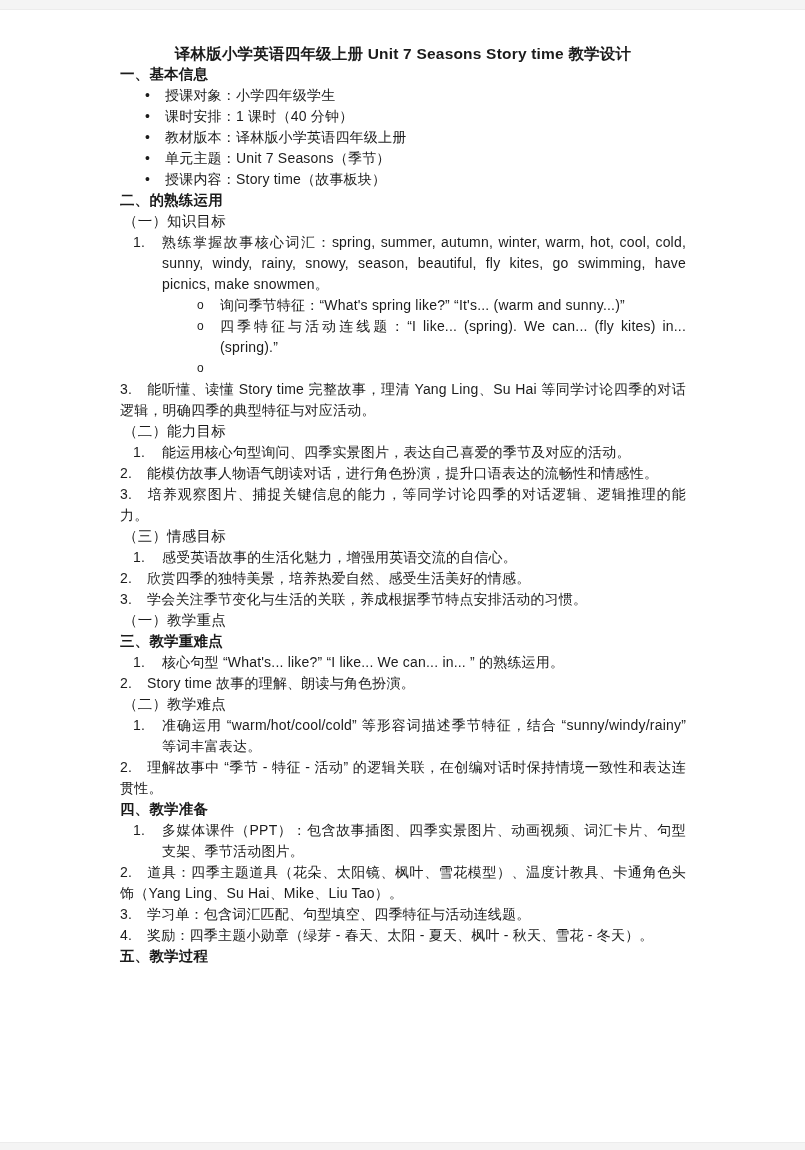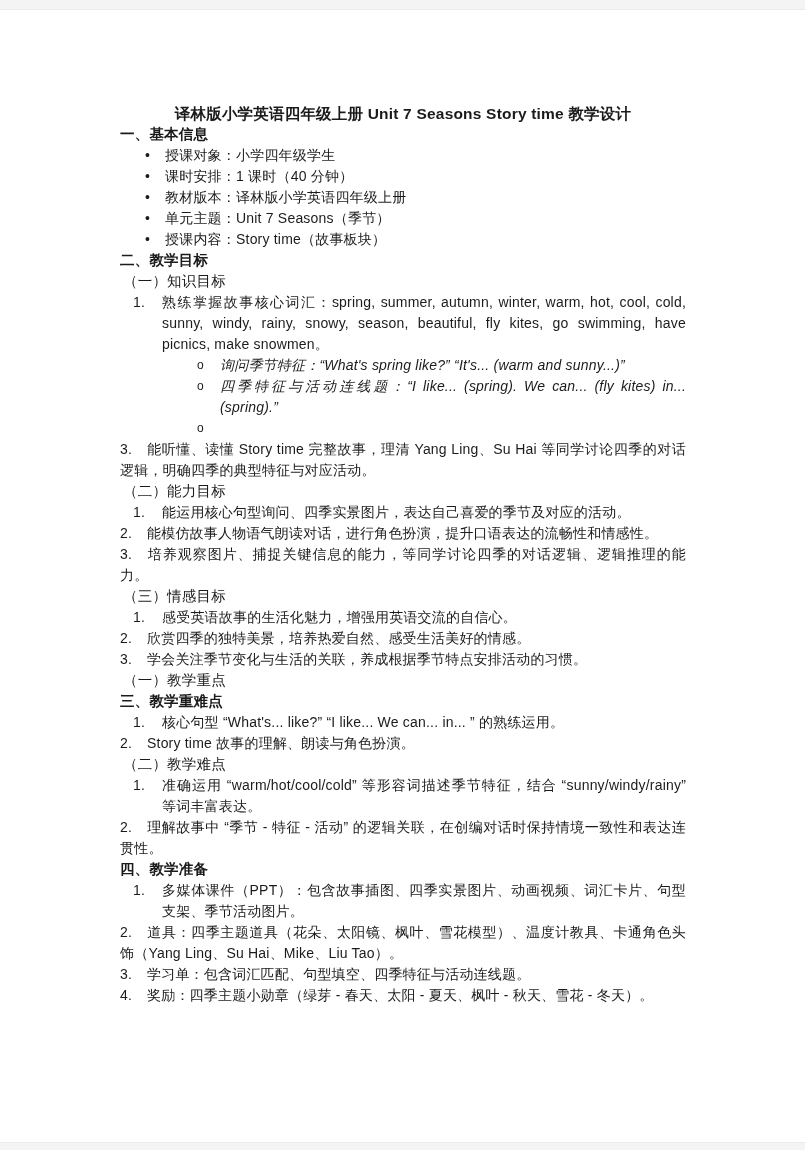--- a/index.html
+++ b/index.html
@@ -8,37 +8,37 @@
     background:#ffffff;
     font-family:"Liberation Sans","DejaVu Sans",sans-serif;
     color:#1b1b1b;
   }
   .edge-band { position:absolute; left:0; width:805px; background:#f4f4f4; }
   .edge-band.top { top:0; height:9px; border-bottom:1px solid #ececec; }
   .edge-band.bottom { bottom:0; height:7px; border-top:1px solid #ececec; }
   .doc {
     position:absolute; top:0; left:0; width:805px; height:1150px;
     box-sizing:border-box;
-    padding:103px 119px 0 120px;
+    padding:43px 119px 0 120px;
     font-size:14px; line-height:21px;
     letter-spacing:0.2px;
   }
   .blk { margin:0; }
   .b-title { text-align:center; font-weight:bold; font-size:15.5px; white-space:nowrap; }
   .b-h1 { font-weight:bold; font-size:14.5px; }
   .b-h2 { font-weight:normal; font-size:14.5px; padding-left:3px; }
   .b-bullet { display:flex; }
   .b-bullet .mk { flex:none; margin-left:25px; width:20px; }
   .b-bullet .tx { flex:1; }
   .b-num-hang { display:flex; }
   .b-num-hang .mk { flex:none; margin-left:13px; width:29px; }
   .b-num-hang .tx { flex:1; text-align:justify; }
   .b-circ { display:flex; }
   .b-circ .mk { flex:none; margin-left:77px; width:23px; font-size:12px; }
-  .b-circ .tx { flex:1; text-align:justify;font-style:italic; }
+  .b-circ .tx { flex:1; text-align:justify; }
   .b-num-flat { text-align:justify; }
   .b-num-flat .mk { display:inline-block; width:27px; }
 </style>
 </head>
 <body>
 
 <div class="edge-band top"></div>
 <div class="edge-band bottom"></div>
 
 <div class="doc">
@@ -61,21 +61,21 @@
   </div>
   <div class="blk b-bullet">
     <span class="mk">•</span>
     <span class="tx">单元主题：Unit 7 Seasons（季节）</span>
   </div>
   <div class="blk b-bullet">
     <span class="mk">•</span>
     <span class="tx">授课内容：Story time（故事板块）</span>
   </div>
 
-  <div class="blk b-h1">二、教学目标</div>
+  <div class="blk b-h1">二、的熟练运用</div>
   <div class="blk b-h2">（一）知识目标</div>
 
   <div class="blk b-num-hang">
     <span class="mk">1.</span>
     <span class="tx">熟练掌握故事核心词汇：spring, summer, autumn, winter, warm, hot, cool, cold, sunny, windy, rainy, snowy, season, beautiful, fly kites, go swimming, have picnics, make snowmen。</span>
   </div>
 
   <div class="blk b-circ">
     <span class="mk">o</span>
     <span class="tx">询问季节特征：“What's spring like?” “It's... (warm and sunny...)”</span>
@@ -123,14 +123,15 @@
 
   <div class="blk b-h1">四、教学准备</div>
   <div class="blk b-num-hang">
     <span class="mk">1.</span>
     <span class="tx">多媒体课件（PPT）：包含故事插图、四季实景图片、动画视频、词汇卡片、句型支架、季节活动图片。</span>
   </div>
   <div class="blk b-num-flat"><span class="mk">2.</span><span>道具：四季主题道具（花朵、太阳镜、枫叶、雪花模型）、温度计教具、卡通角色头饰（Yang Ling、Su Hai、Mike、Liu Tao）。</span></div>
   <div class="blk b-num-flat"><span class="mk">3.</span><span>学习单：包含词汇匹配、句型填空、四季特征与活动连线题。</span></div>
   <div class="blk b-num-flat"><span class="mk">4.</span><span>奖励：四季主题小勋章（绿芽 - 春天、太阳 - 夏天、枫叶 - 秋天、雪花 - 冬天）。</span></div>
 
+  <div class="blk b-h1">五、教学过程</div>
 
 </div>
 
 </body></html>

